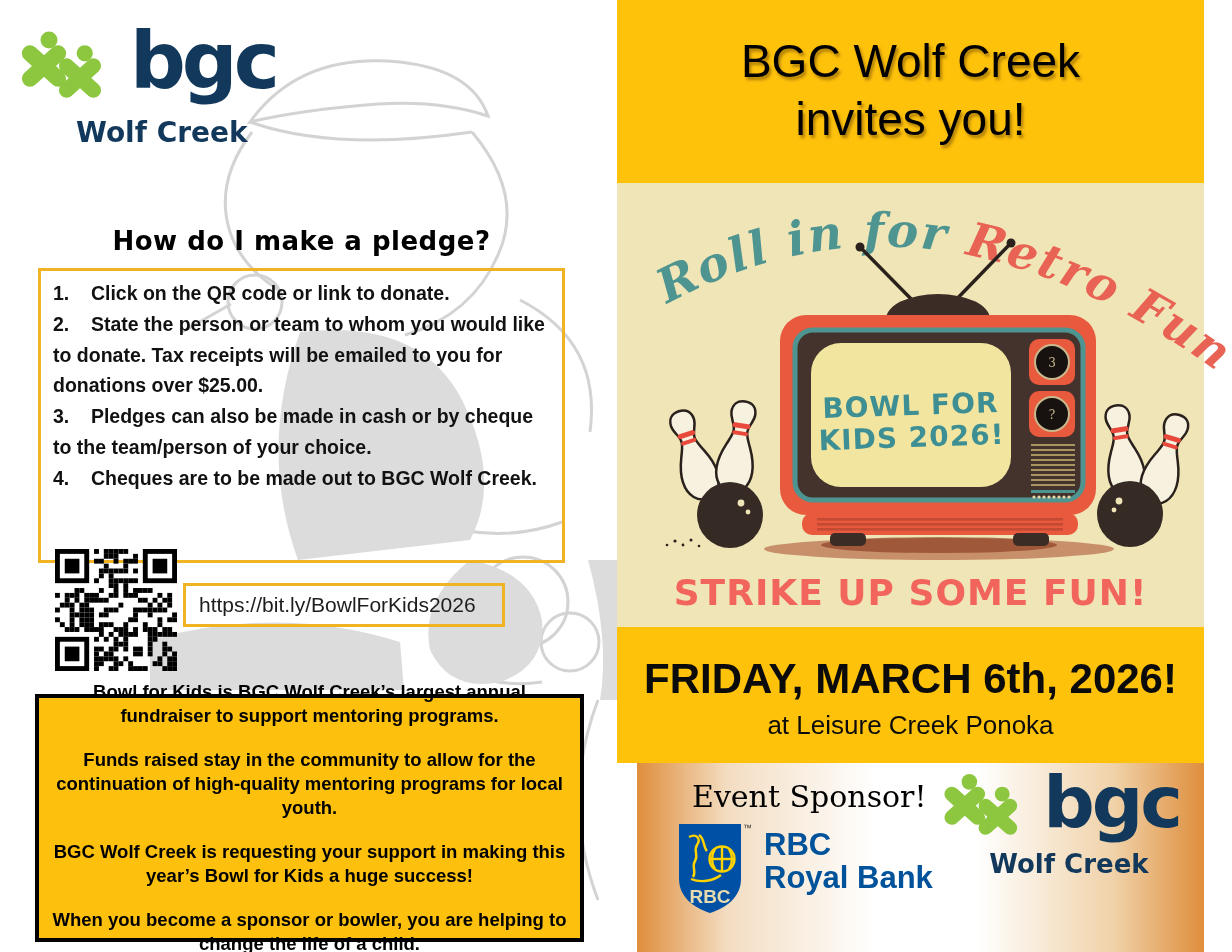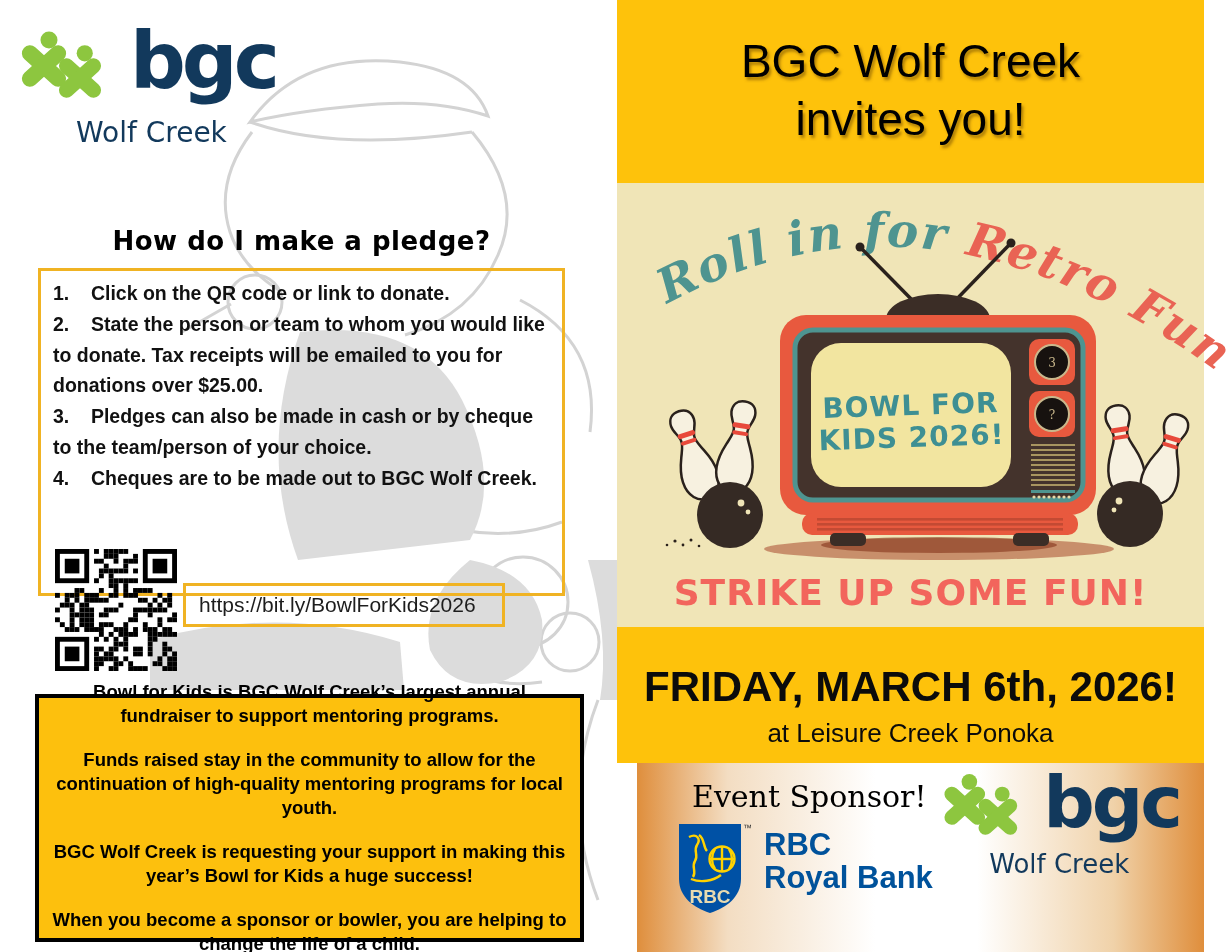--- a/index.html
+++ b/index.html
@@ -6,25 +6,25 @@
   body{width:1232px;height:952px;position:relative;overflow:hidden;background:#fff;
        font-family:"Liberation Sans",sans-serif;}
   
   .left-panel{position:absolute;left:0;top:0;width:617px;height:952px;background:#fff;}
   .watermark{position:absolute;left:0;top:0;z-index:0;}
   .lp{position:absolute;z-index:1;}
   .logo-top{left:14px;top:26px;}
   .logo-row{display:flex;align-items:flex-start;}
   .bgc-word{font-family:"DejaVu Sans",sans-serif;font-weight:700;color:#12395C;
             font-size:78px;line-height:.92;letter-spacing:-4px;margin-left:12px;}
-  .logo-region{font-family:"DejaVu Sans",sans-serif;font-weight:400;color:#12395C;
+  .logo-region{font-family:"DejaVu Sans",sans-serif;font-weight:700;color:#12395C;
                font-size:28px;margin:16px 0 0 62px;}
   .pledge-heading{left:38px;top:226px;width:527px;text-align:center;
                   font:700 26px "DejaVu Sans",sans-serif;letter-spacing:.5px;color:#000;}
-  .pledge-box{left:38px;top:268px;width:527px;height:328px;border:3px solid #F0B323;
+  .pledge-box{left:38px;top:268px;width:527px;height:295px;border:3px solid #F0B323;
               box-sizing:border-box;padding:7px 12px;}
   .pledge-box p{margin:0;font:700 19.5px/1.58 "Liberation Sans",sans-serif;color:#111;
                 white-space:pre-wrap;}
   .qr{left:55px;top:549px;width:122px;height:122px;}
   .url-box{left:183px;top:583px;width:322px;height:44px;border:3px solid #F0B323;
            box-sizing:border-box;display:flex;align-items:center;padding-left:13px;}
   .url-box span{font:400 21px "Liberation Sans",sans-serif;color:#1d1d1d;}
   .info-box{left:35px;top:694px;width:549px;height:248px;background:#FDC00D;
             border:4px solid #000;box-sizing:border-box;display:flex;flex-direction:column;
             justify-content:center;gap:20px;text-align:center;padding:6px 8px;}
@@ -36,21 +36,21 @@
   .rp-header div{font:400 46px "Liberation Sans",sans-serif;
                  text-shadow:2px 3px 3px rgba(95,60,0,.5);}
   .rp-header .l1{padding-top:34px;}
   .rp-header .l2{margin-top:4px;}
   .rp-retro{position:absolute;top:183px;left:0;right:0;height:444px;background:#F0E5B7;}
   .retro-art{position:absolute;left:0;top:0;}
   .tagline{position:absolute;bottom:14px;width:100%;text-align:center;
            font:700 36px "DejaVu Sans",sans-serif;letter-spacing:1px;color:#F2655C;}
   .rp-date{position:absolute;top:627px;left:0;right:0;height:136px;background:#FEC20B;
            text-align:center;color:#0b0b0b;}
-  .date-line{padding-top:36px;font:700 42px "Liberation Sans",sans-serif;}
+  .date-line{padding-top:28px;font:700 42px "Liberation Sans",sans-serif;}
   .venue-line{margin-top:7px;font:400 26px "Liberation Sans",sans-serif;}
   .rp-sponsor{position:absolute;top:763px;left:0;right:0;height:189px;
       background:linear-gradient(to right,#DF8E3C 0%,#F3DDC2 16%,#FFFFFF 42%,
                  #FFFFFF 60%,#F0D2A9 84%,#DF8E3C 100%);margin-left:20px;}
   .sponsor-label{position:absolute;left:55px;top:16px;
                  font:400 30px "DejaVu Serif",serif;color:#000;}
   .rbc{position:absolute;left:40px;top:60px;display:flex;align-items:flex-start;}
   .rbc-text{margin:6px 0 0 12px;font:700 31px/1.06 "Liberation Sans",sans-serif;color:#00529B;}
   .rbc-tm{font-size:9px;color:#333;vertical-align:bottom;}
   .bgc-small{position:absolute;right:24px;top:6px;}

